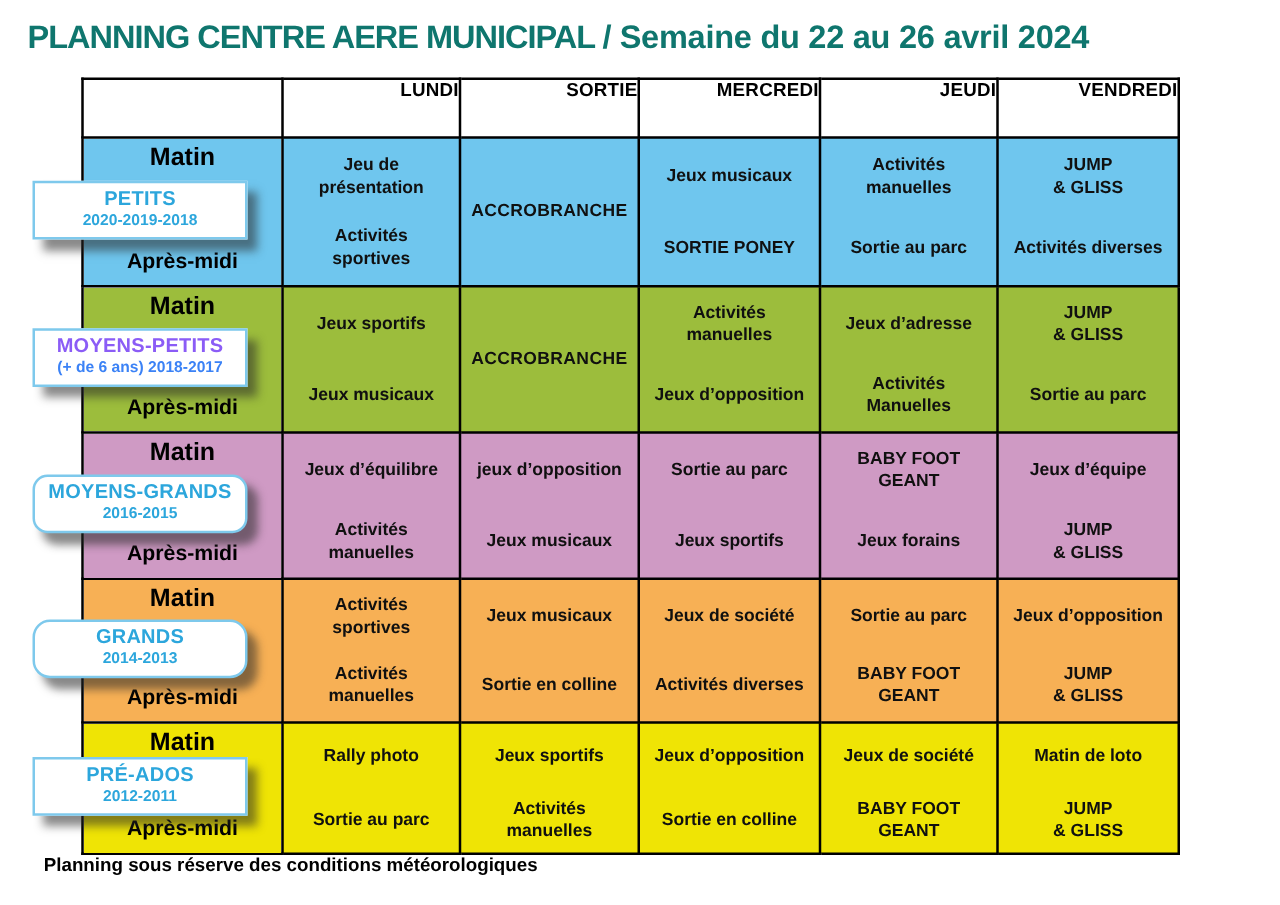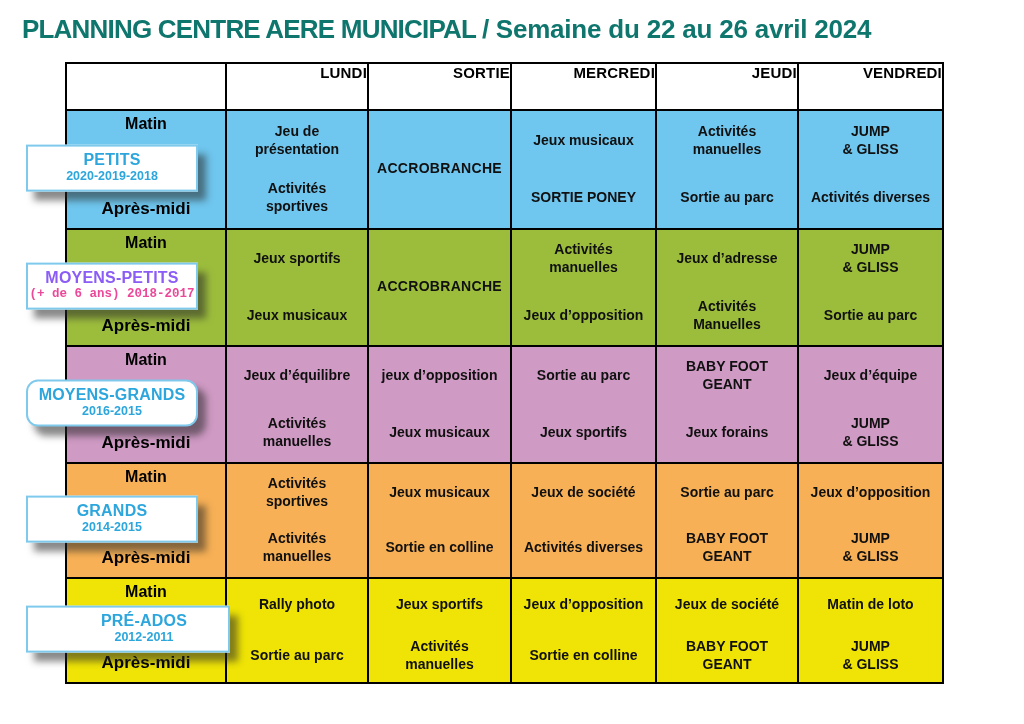--- a/index.html
+++ b/index.html
@@ -25,21 +25,21 @@
   }
   table.planning th, table.planning td{border:2px solid #000;padding:0;}
   thead th{
     background:#fff;height:45px;vertical-align:top;
     font-size:15px;font-weight:bold;text-align:right;padding-top:4px;
     letter-spacing:0.2px;
   }
   td.labelcol{position:relative;vertical-align:top;}
   .matin{
     position:absolute;top:4px;left:0;right:0;text-align:center;
-    font-size:16px;font-weight:bold;
+    font-size:20px;font-weight:bold;
   }
   .apm{
     position:absolute;bottom:9px;left:0;right:0;text-align:center;
     font-size:17px;font-weight:bold;
   }
   .groupbox{
     position:absolute;left:-41px;top:50%;transform:translateY(-54%);
     width:168px;background:#ffffff;border:2px solid #b91c1c;
     box-shadow:8px 9px 7px rgba(40,40,40,0.55);
     text-align:center;padding:4px 0 5px 0;z-index:5;
@@ -130,21 +130,21 @@
 &amp; GLISS</div>
                 <div class="slot">Activités diverses</div>
               </div>
             </td>
           </tr>
           <tr style="height: 117px;">
             <td class="labelcol" style="background: rgb(156, 189, 60);">
               <div class="matin">Matin</div>
               <div class="groupbox" style="border-color: rgb(126, 201, 236);">
                 <div class="gname" style="color: #8b5cf6;">MOYENS-PETITS</div>
-                <div class="gyears" style="color: #ec4899; font-family: Liberation Mono, monospace;">(+ de 6 ans) 2018-2017</div>
+                <div class="gyears" style="color: #3b82f6;">(+ de 6 ans) 2018-2017</div>
               </div>
               <div class="apm">Après-midi</div>
             </td>
             <td class="daycell" style="background: rgb(156, 189, 60);">
               <div class="cellinner" style="height: 113px;">
                 <div class="slot">Jeux sportifs</div>
                 <div class="slot">Jeux musicaux</div>
               </div>
             </td>
             <td class="daycell" style="background: rgb(156, 189, 60);">
@@ -212,23 +212,23 @@
               <div class="cellinner" style="height: 113px;">
                 <div class="slot">Jeux d’équipe</div>
                 <div class="slot">JUMP
 &amp; GLISS</div>
               </div>
             </td>
           </tr>
           <tr style="height: 115px;">
             <td class="labelcol" style="background: rgb(247, 176, 85);">
               <div class="matin">Matin</div>
-              <div class="groupbox" style="border-color: rgb(126, 201, 236);">
+              <div class="groupbox" style="border-color: rgb(126, 201, 236); border-radius: 14px;">
                 <div class="gname" style="color: rgb(44, 166, 220);">GRANDS</div>
-                <div class="gyears" style="color: rgb(44, 166, 220);">2014-2015</div>
+                <div class="gyears" style="color: rgb(44, 166, 220);">2014-2013</div>
               </div>
               <div class="apm">Après-midi</div>
             </td>
             <td class="daycell" style="background: rgb(247, 176, 85);">
               <div class="cellinner" style="height: 111px;">
                 <div class="slot">Activités
 sportives</div>
                 <div class="slot">Activités
 manuelles</div>
               </div>
@@ -255,21 +255,21 @@
               <div class="cellinner" style="height: 111px;">
                 <div class="slot">Jeux d’opposition</div>
                 <div class="slot">JUMP
 &amp; GLISS</div>
               </div>
             </td>
           </tr>
           <tr style="height: 105px;">
             <td class="labelcol" style="background: rgb(239, 228, 5);">
               <div class="matin">Matin</div>
-              <div class="groupbox" style="border-color: rgb(126, 201, 236); padding-left: 32px;">
+              <div class="groupbox" style="border-color: rgb(126, 201, 236);">
                 <div class="gname" style="color: rgb(44, 166, 220);">PRÉ-ADOS</div>
                 <div class="gyears" style="color: rgb(44, 166, 220);">2012-2011</div>
               </div>
               <div class="apm">Après-midi</div>
             </td>
             <td class="daycell" style="background: rgb(239, 228, 5); margin-left: 32px;">
               <div class="cellinner" style="height: 101px;">
                 <div class="slot">Rally photo</div>
                 <div class="slot">Sortie au parc</div>
               </div>
@@ -298,14 +298,15 @@
                 <div class="slot">Matin de loto</div>
                 <div class="slot">JUMP
 &amp; GLISS</div>
               </div>
             </td>
           </tr>
         </tbody>
     </table>
   </div>
 
+  <div class="footnote">Planning sous réserve des conditions météorologiques</div>
 
 </div>
 
 </body></html>

